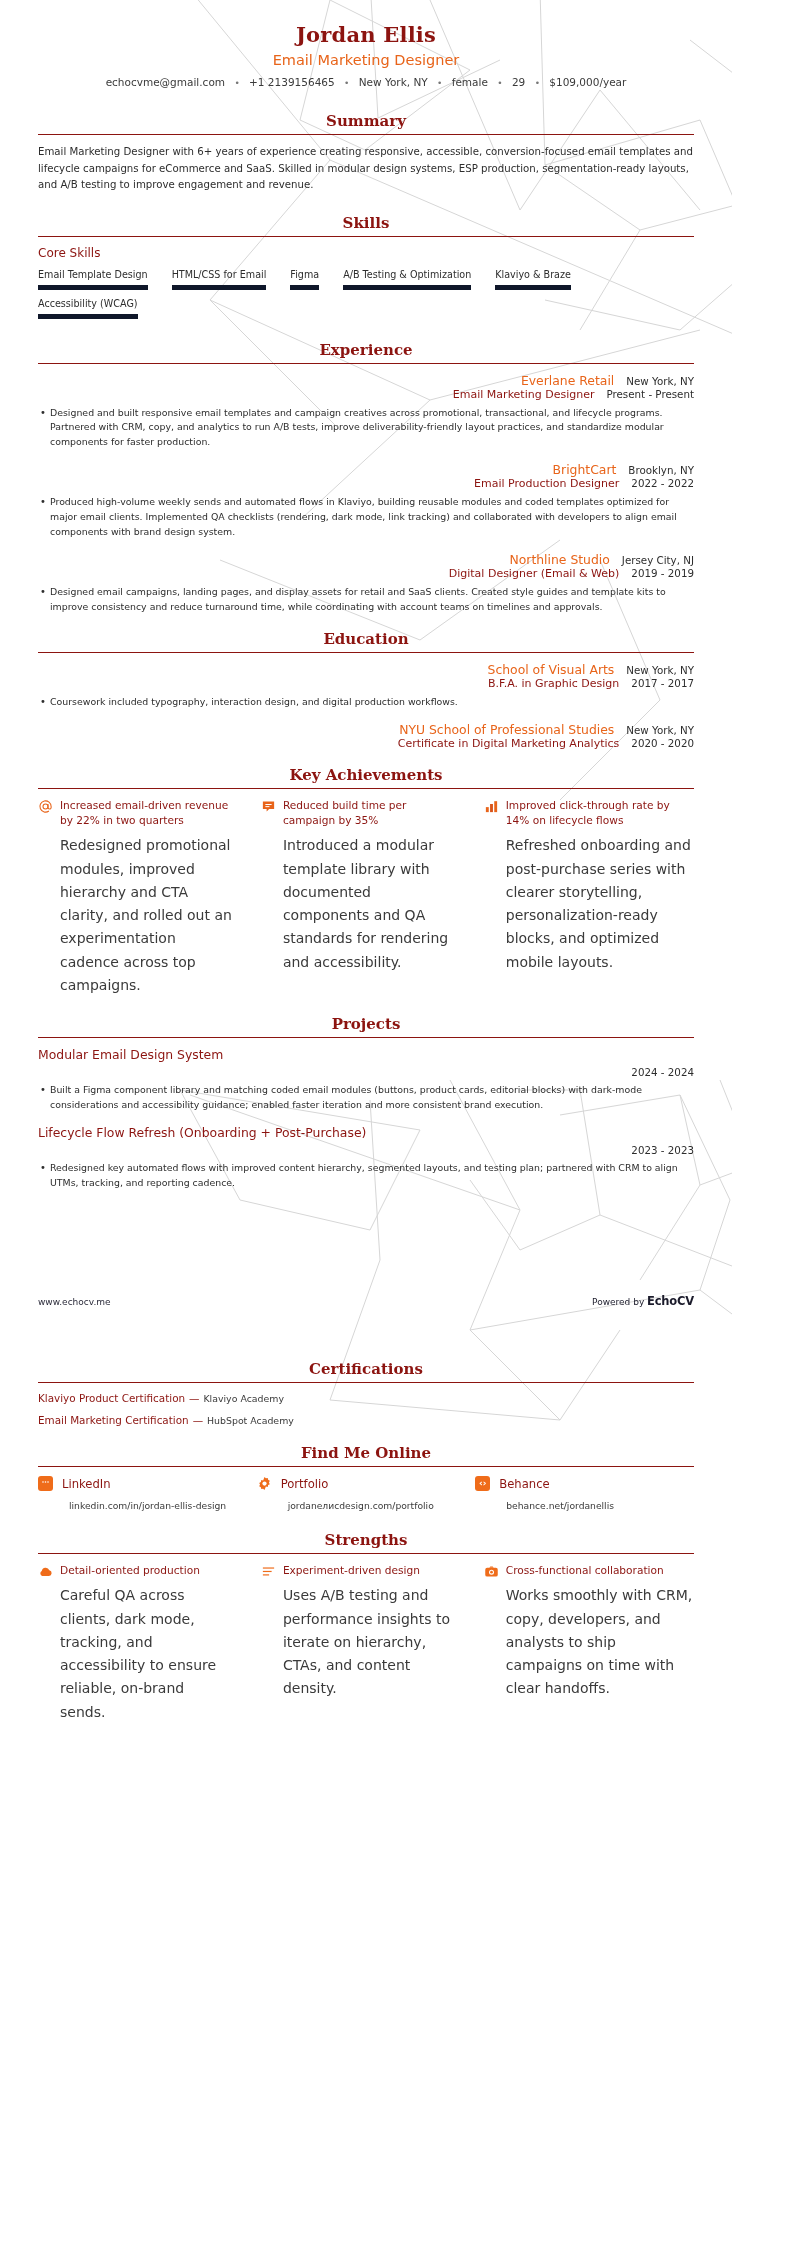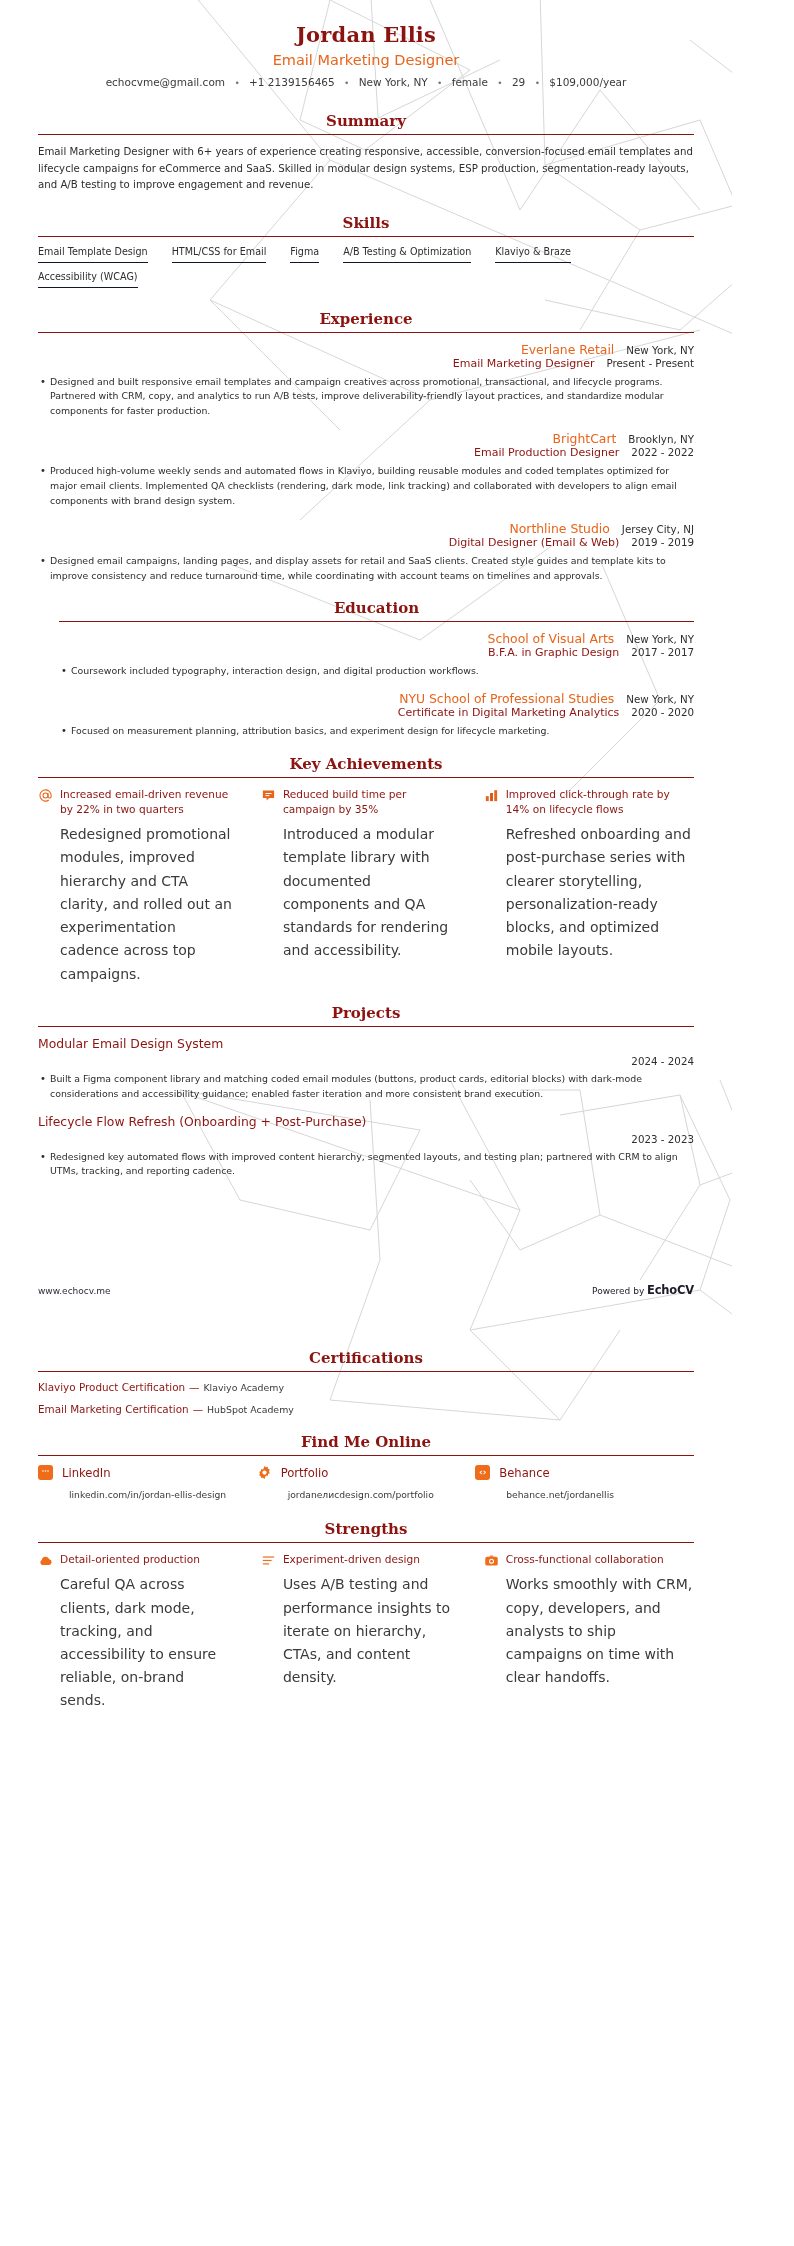--- a/index.html
+++ b/index.html
@@ -81,21 +81,21 @@
   .skills-group-title {
     font-size: 12px;
     color: #8c1410;
     margin: 2px 0 9px 0;
   }
   .skills-row { display:flex; flex-wrap: wrap; gap: 0 24px; }
   .skill-chip {
     font-size: 9.6px;
     color: #2d2d2d;
     padding-bottom: 5px;
-    border-bottom: 1px solid #0f172a;
+    border-bottom: 5px solid #0f172a;
     margin-bottom: 8px;
   }
 
   
   .entry { margin-bottom: 12px; }
   .entry-row {
     display:flex; justify-content: flex-end; align-items: baseline;
   }
   .entry-org { font-size: 12.4px; color:#e8641a; }
   .entry-loc { font-size: 10.3px; color:#2d2d2d; white-space:nowrap; padding-left:12px;}
@@ -236,20 +236,21 @@
 
     <div class="section" style="margin-top:24px;">
       <div class="section-title">Summary</div>
       <hr class="rule">
       <div class="summary-text">Email Marketing Designer with 6+ years of experience creating responsive, accessible, conversion-focused email templates and lifecycle campaigns for eCommerce and SaaS. Skilled in modular design systems, ESP production, segmentation-ready layouts, and A/B testing to improve engagement and revenue.</div>
     </div>
 
     <div class="section" style="margin-top:20px;">
       <div class="section-title">Skills</div>
       <hr class="rule">
+      <div class="skills-group-title">Core Skills</div>
       <div class="skills-row">
         <span class="skill-chip">Email Template Design</span>
         <span class="skill-chip">HTML/CSS for Email</span>
         <span class="skill-chip">Figma</span>
         <span class="skill-chip">A/B Testing &amp; Optimization</span>
         <span class="skill-chip">Klaviyo &amp; Braze</span>
         <span class="skill-chip">Accessibility (WCAG)</span>
       </div>
     </div>
 
@@ -293,21 +294,21 @@
         <div class="entry-row">
           <span class="entry-role">Digital Designer (Email &amp; Web)</span>
           <span class="entry-dates">2019 - 2019</span>
         </div>
         <ul class="bullets">
           <li>Designed email campaigns, landing pages, and display assets for retail and SaaS clients. Created style guides and template kits to improve consistency and reduce turnaround time, while coordinating with account teams on timelines and approvals.</li>
         </ul>
       </div>
     </div>
 
-    <div class="section" style="margin-top:16px;margin-left:21px;">
+    <div class="section" style="margin-top:16px;">
       <div class="section-title">Education</div>
       <hr class="rule">
 
       <div class="entry">
         <div class="entry-row">
           <span class="entry-org">School of Visual Arts</span>
           <span class="entry-loc">New York, NY</span>
         </div>
         <div class="entry-row">
           <span class="entry-role">B.F.A. in Graphic Design</span>
@@ -320,23 +321,20 @@
 
       <div class="entry">
         <div class="entry-row">
           <span class="entry-org">NYU School of Professional Studies</span>
           <span class="entry-loc">New York, NY</span>
         </div>
         <div class="entry-row">
           <span class="entry-role">Certificate in Digital Marketing Analytics</span>
           <span class="entry-dates">2020 - 2020</span>
         </div>
-        <ul class="bullets">
-          <li>Focused on measurement planning, attribution basics, and experiment design for lifecycle marketing.</li>
-        </ul>
       </div>
     </div>
 
     <div class="section" style="margin-top:16px;">
       <div class="section-title">Key Achievements</div>
       <hr class="rule">
       <div class="tri-grid">
 
         <div class="tri-col">
           <div class="tri-icon">

